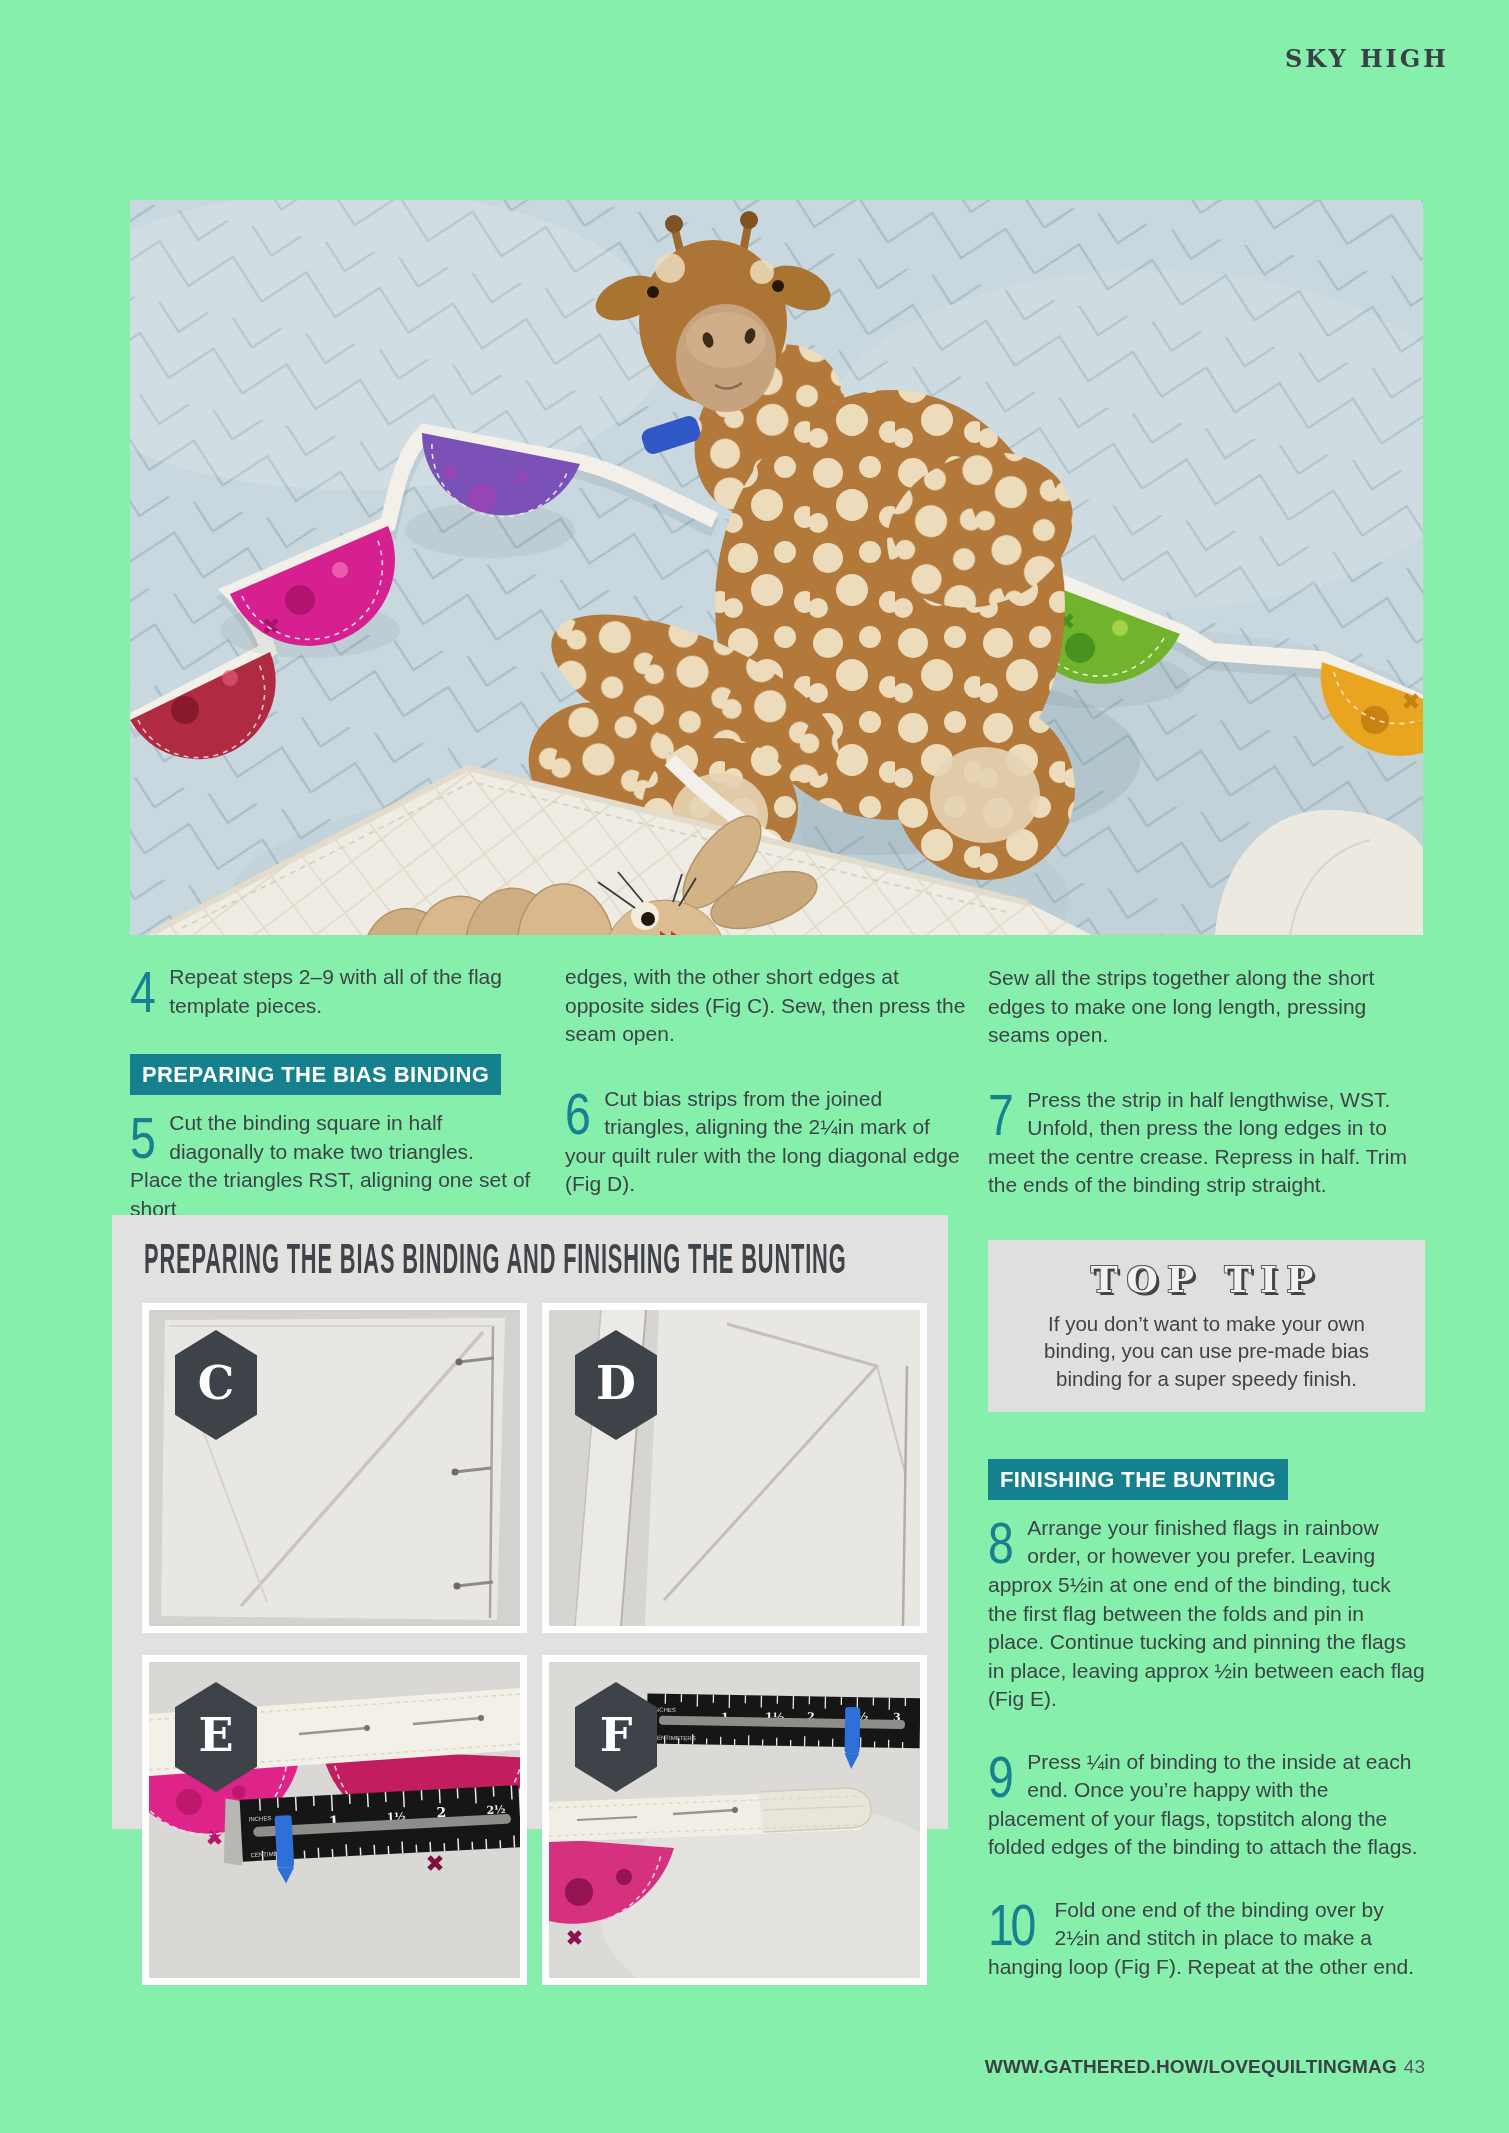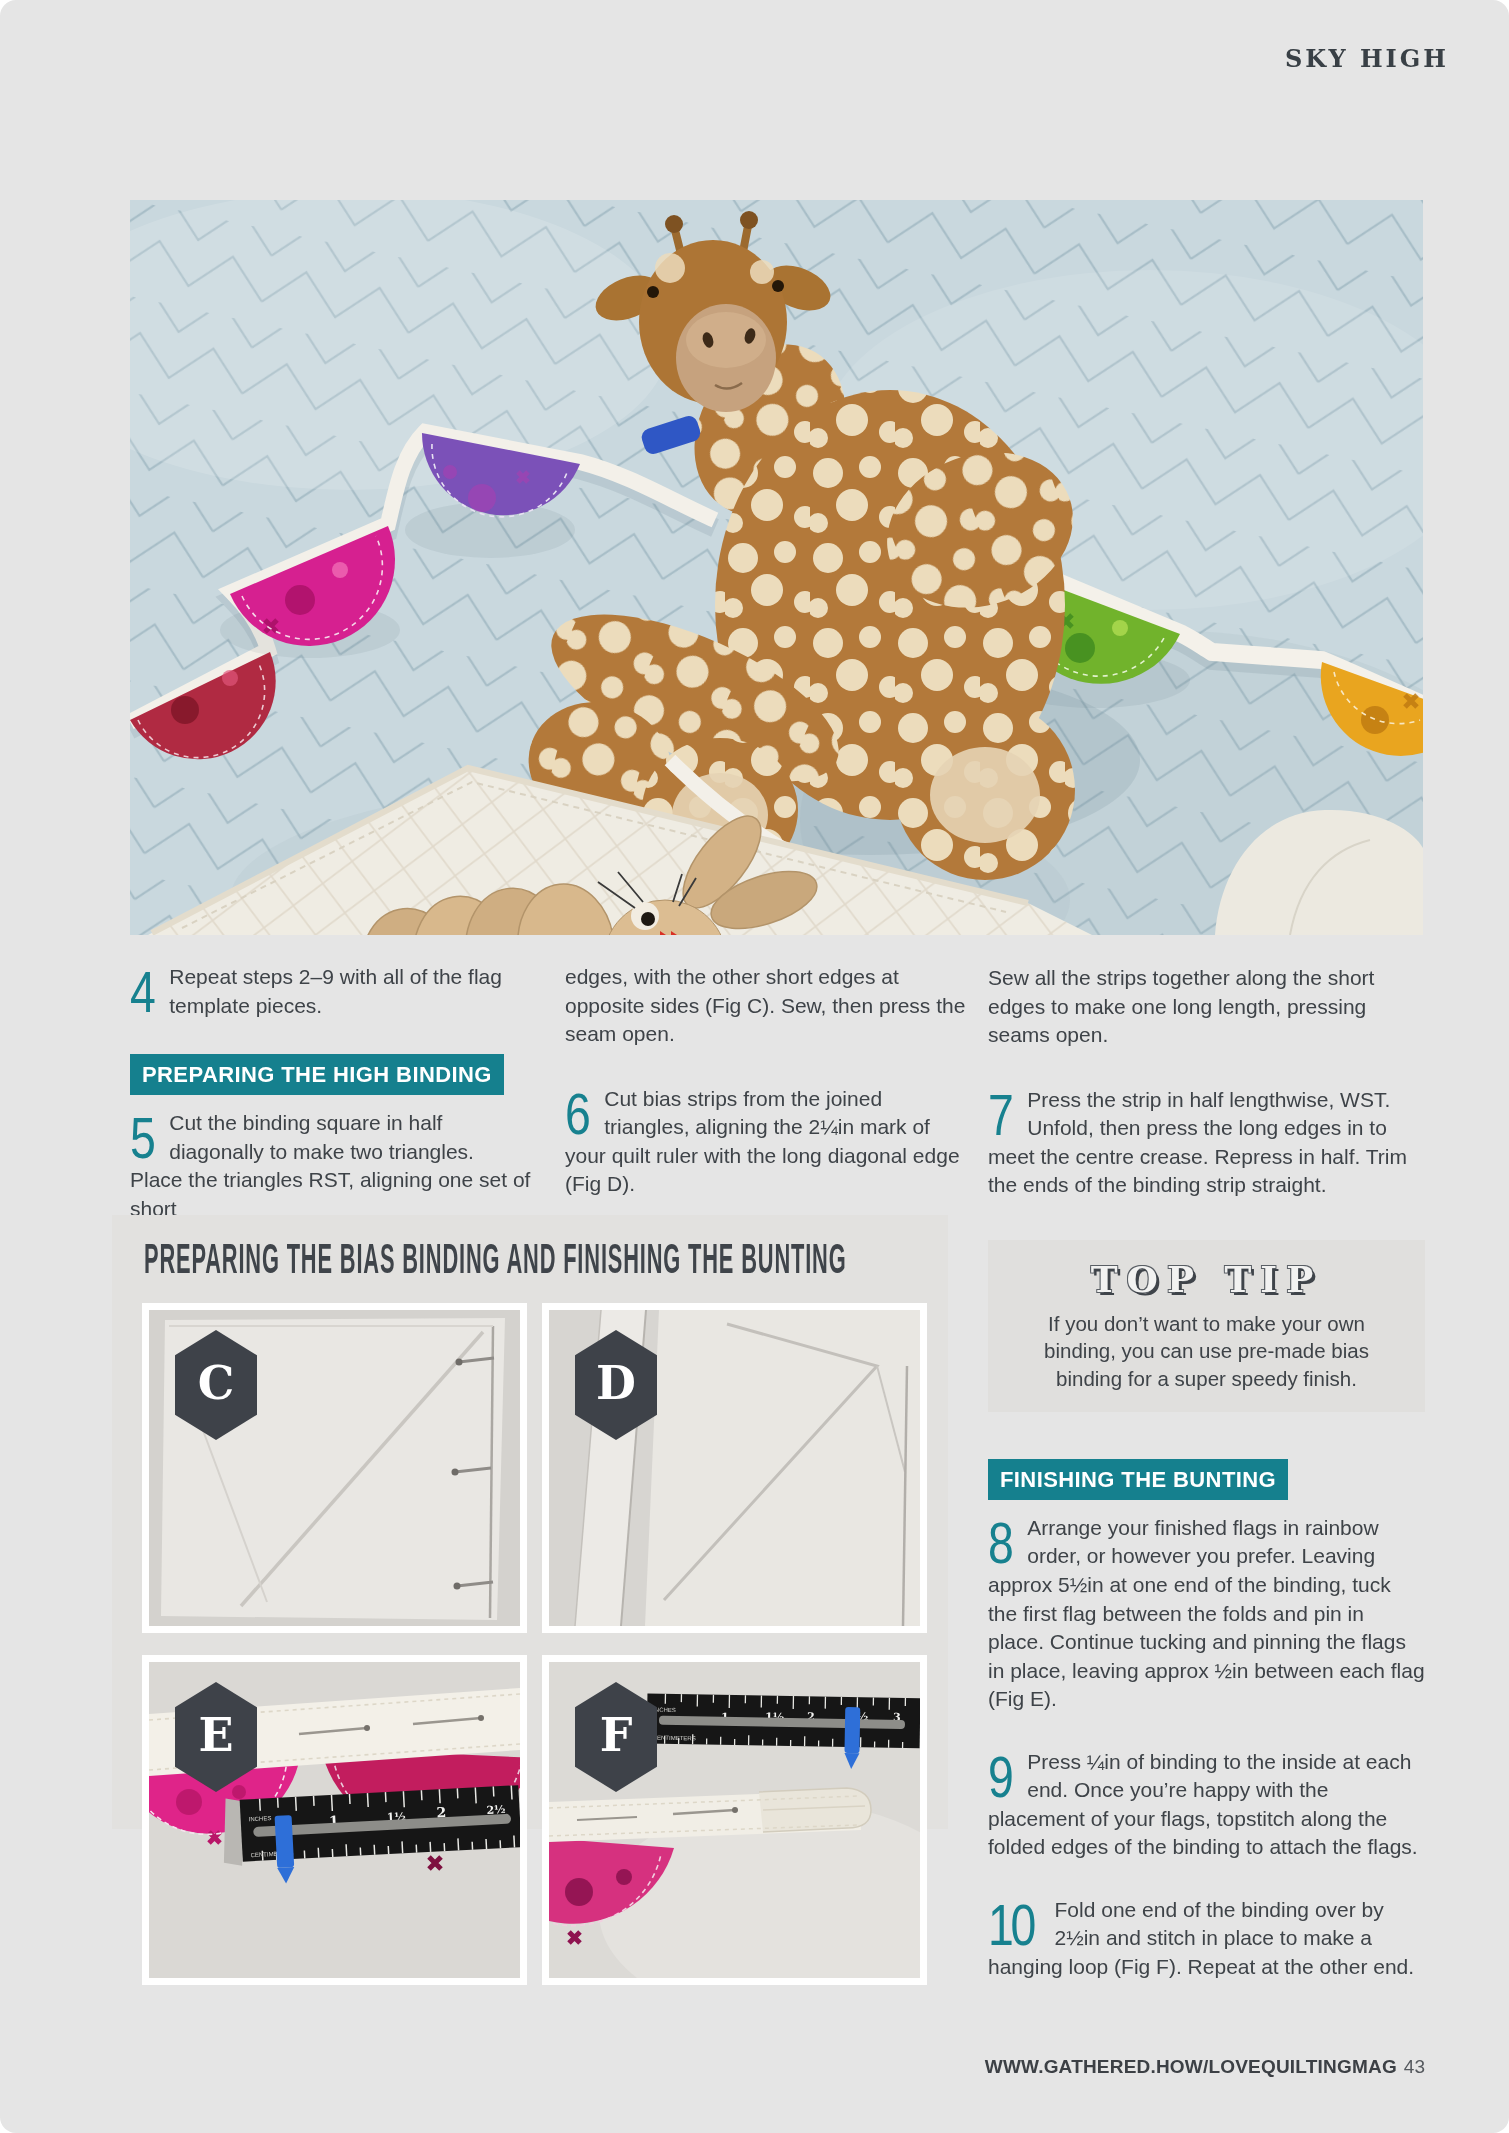--- a/index.html
+++ b/index.html
@@ -1,17 +1,17 @@
 <!DOCTYPE html>
 <html><head>
 <meta charset="utf-8">
 <style>
   html,body{margin:0;padding:0;background:#ffffff;}
-  .page{position:relative;width:1509px;height:2133px;background:#e5e5e5;
-        font-family:"Liberation Sans",sans-serif;overflow:hidden;color:#3e4348;border-radius:16px;}
+  .page{position:relative;width:1509px;height:2133px;background:#86efac;
+        font-family:"Liberation Sans",sans-serif;overflow:hidden;color:#3e4348;}
 
   
   .running-head{position:absolute;top:44px;right:60px;font-family:"DejaVu Serif",serif;
     font-weight:bold;font-size:24px;letter-spacing:3px;color:#394046;}
 
   
   .hero{position:absolute;left:130px;top:200px;width:1293px;height:735px;overflow:hidden;}
   .hero svg{display:block;}
 
   
@@ -199,21 +199,21 @@
         <path d="M1160,735 C1170,680 1200,650 1240,640" fill="none" stroke="#d8d4c8" stroke-width="2"></path>
       </g>
     </svg>
   </div>
 
   <div class="col col1">
     <div class="step clearfix">
       <span class="stepnum">4</span>
       <span>Repeat steps 2–9 with all of the flag template pieces.</span>
     </div>
-    <div class="teal-heading">PREPARING THE HIGH BINDING</div>
+    <div class="teal-heading">PREPARING THE BIAS BINDING</div>
     <div class="step clearfix">
       <span class="stepnum">5</span>
       <span>Cut the binding square in half diagonally to make two triangles. Place the triangles RST, aligning one set of short</span>
     </div>
   </div>
 
   <div class="col col2">
     <p class="cont" style="margin-top:0;">edges, with the other short edges at opposite sides (Fig C). Sew, then press the seam open.</p>
     <div class="step clearfix" style="margin-top:36px;">
       <span class="stepnum">6</span>

